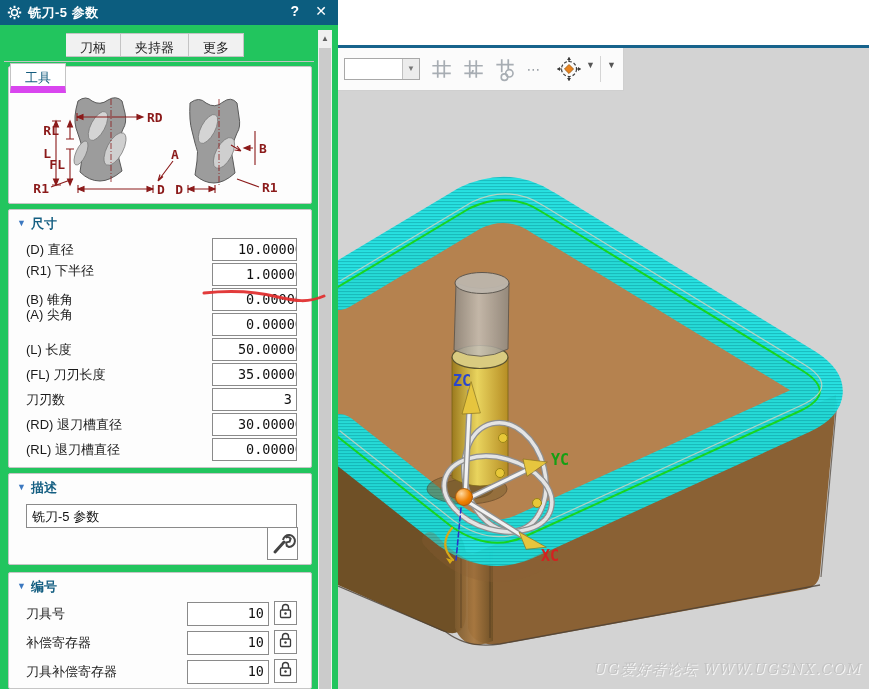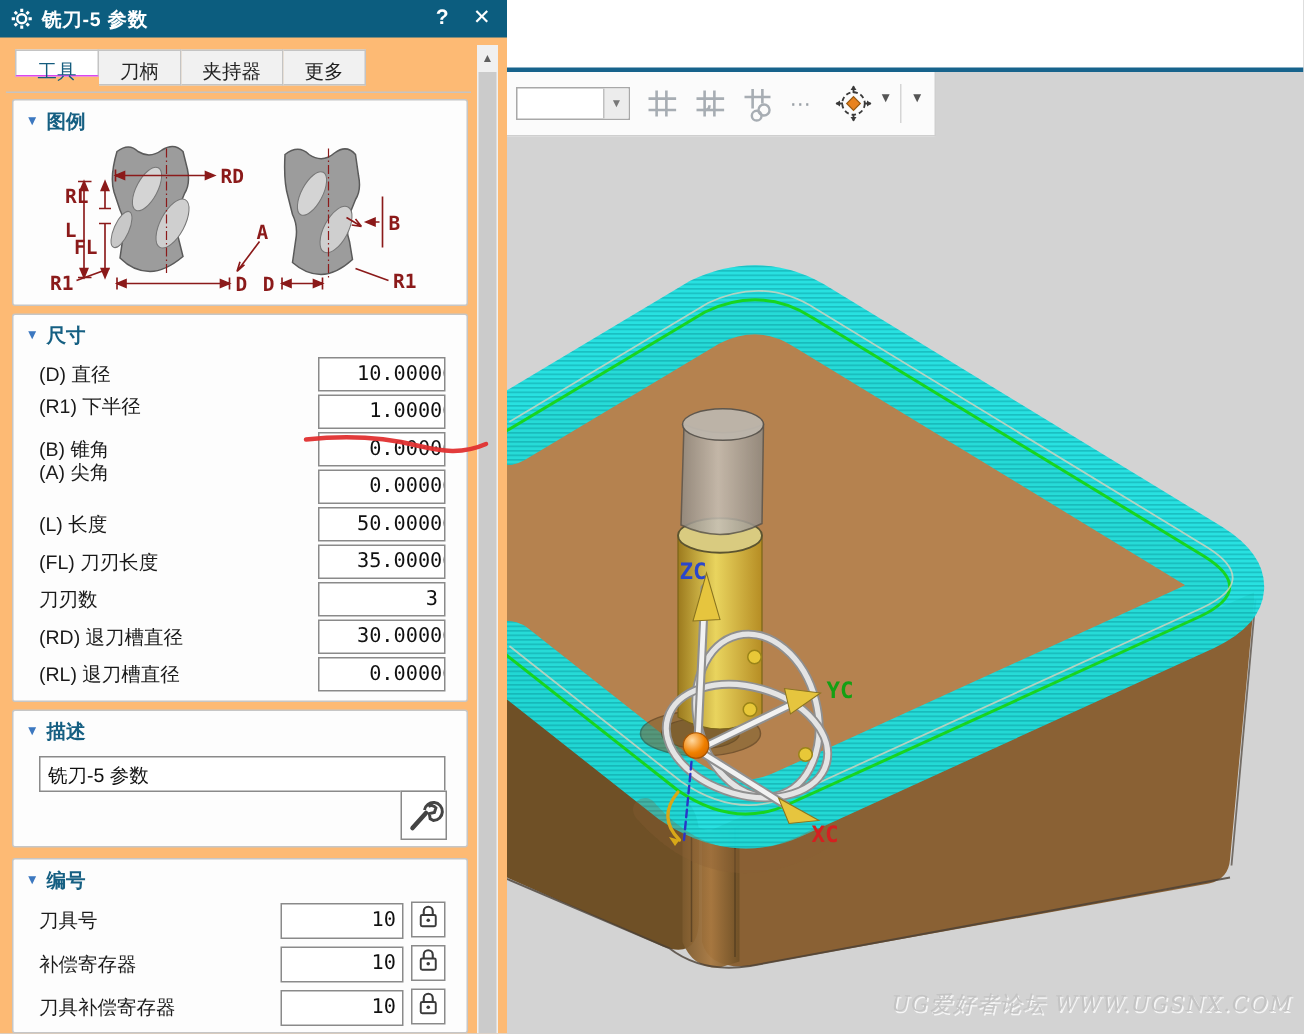--- a/index.html
+++ b/index.html
@@ -1,30 +1,30 @@
 <!DOCTYPE html>
 <html><head>
 <meta charset="utf-8">
 <style>
   html,body{margin:0;padding:0;background:#d3d3d3;}
   body{width:869px;height:689px;position:relative;overflow:hidden;
        font-family:"Liberation Sans","DejaVu Sans",sans-serif;-webkit-font-smoothing:antialiased;}
   
-  .dialog{position:absolute;left:0;top:0;width:338px;height:689px;background:#fdba74;z-index:5;}
+  .dialog{position:absolute;left:0;top:0;width:338px;height:689px;background:#22c55e;z-index:5;}
   .titlebar{position:absolute;left:0;top:0;width:338px;height:25px;background:#0c5d7f;color:#fff;}
   .titlebar .gear{position:absolute;left:7px;top:5px;}
   .titlebar .title{position:absolute;left:28px;top:4px;font-size:13px;font-weight:bold;letter-spacing:.5px;}
   .titlebar .help{position:absolute;right:39px;top:3px;font-size:14px;font-weight:bold;cursor:default;}
   .titlebar .close{position:absolute;right:11px;top:3px;font-size:14px;font-weight:bold;cursor:default;}
   
   .tabs{position:absolute;left:10px;top:33px;height:29px;display:flex;z-index:3;}
   .tab{height:24px;line-height:28px;padding:0 14px;font-size:13px;color:#222;background:#f1f1f1;
        border:1px solid #c4c4c4;border-left:none;box-sizing:border-box;}
   .tab:first-child{border-left:1px solid #c4c4c4;}
-  .tab.active{background:#fff;border-bottom:1px solid #d946ef;color:#145c7e;height:18px;}
+  .tab.active{background:#fff;border-bottom:7px solid #d946ef;color:#145c7e;height:30px;margin-top:30px;}
   .tabline{position:absolute;left:4px;top:61px;width:310px;height:0;border-top:1px solid #c4c4c4;z-index:1;}
   
   .group{position:absolute;left:8px;width:304px;background:#fdfdfd;border:1px solid #c6c6c6;border-radius:2px;box-sizing:border-box;}
   .ghead{position:absolute;left:8px;top:5px;font-size:13px;font-weight:bold;color:#155f82;}
   .ghead .tri{color:#3c78c0;font-size:9px;vertical-align:2px;margin-right:5px;}
   .lbl{position:absolute;left:17px;font-size:13px;color:#1a1a1a;white-space:nowrap;}
   .numbox{position:absolute;height:21px;border:1px solid #8a8a8a;background:#fff;overflow:hidden;}
   .numbox .num{position:absolute;right:-7px;top:2px;font-family:"DejaVu Sans Mono",monospace;font-size:13.5px;color:#111;white-space:nowrap;}
   .numbox .num.noclip{right:4px;}
   .dimbox{right:14px;width:83px;}

